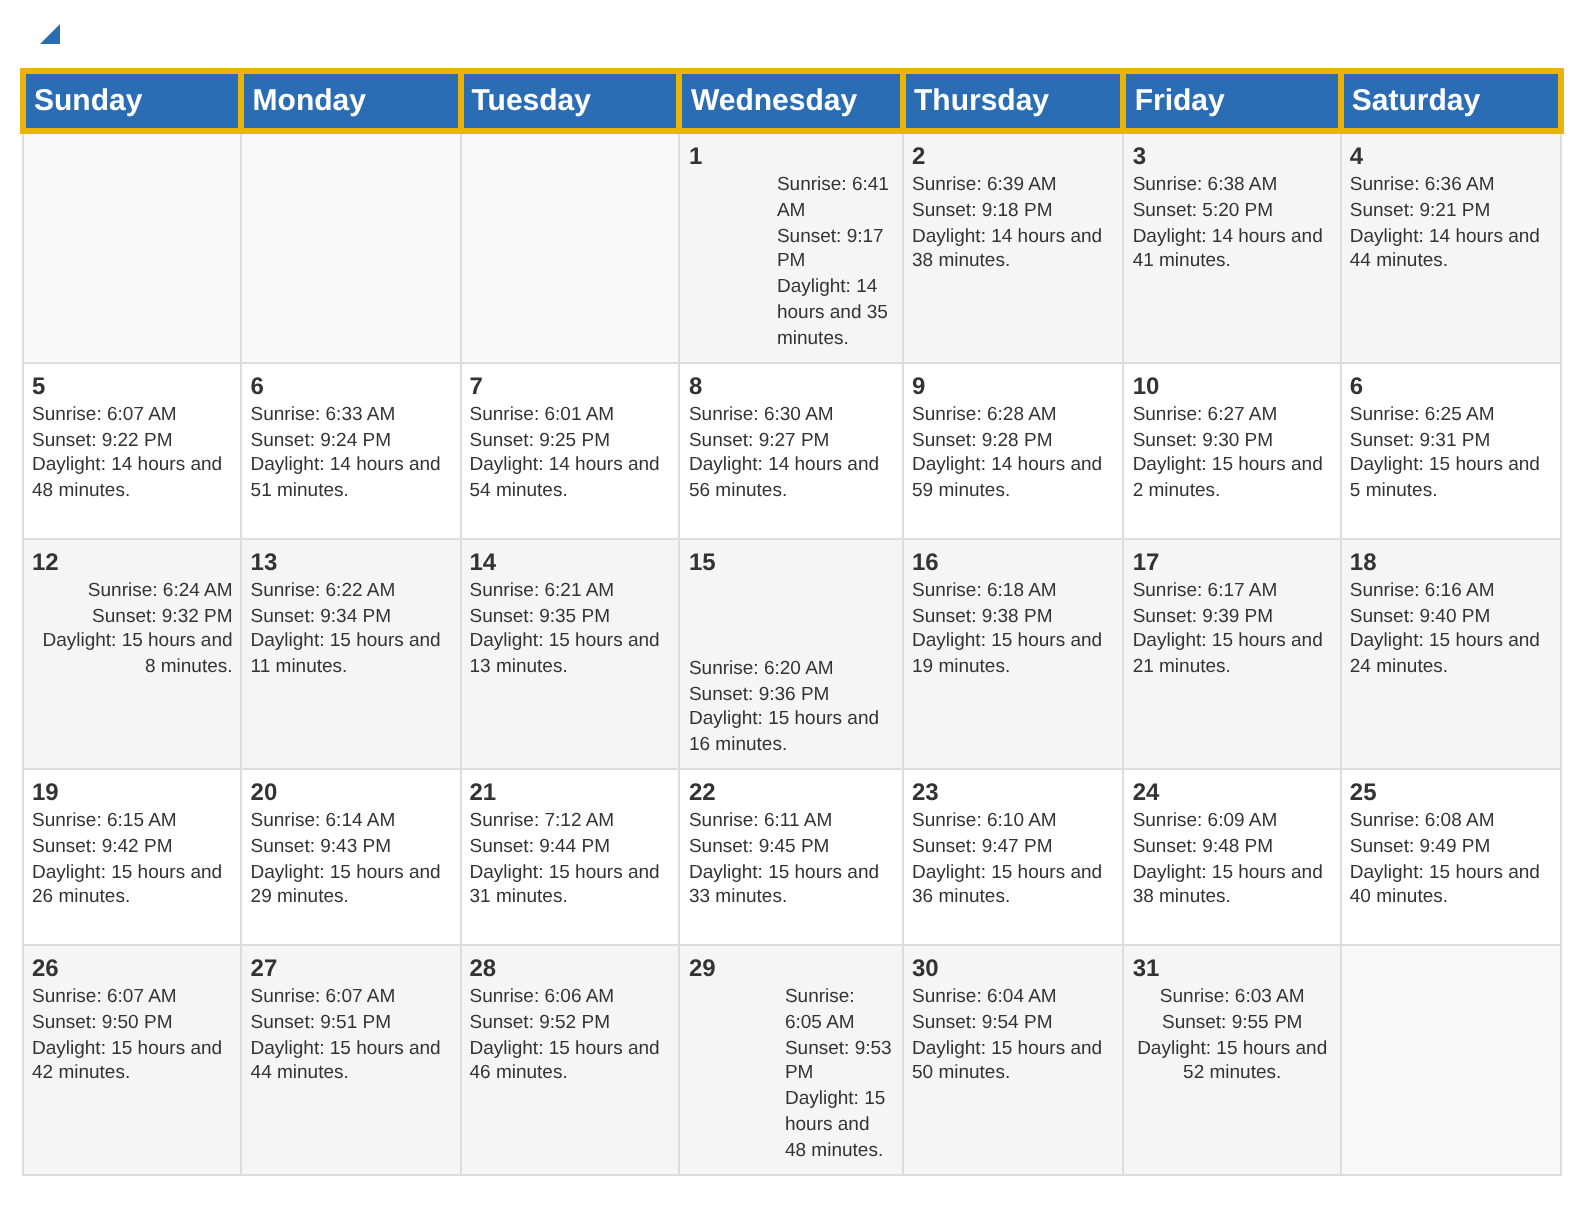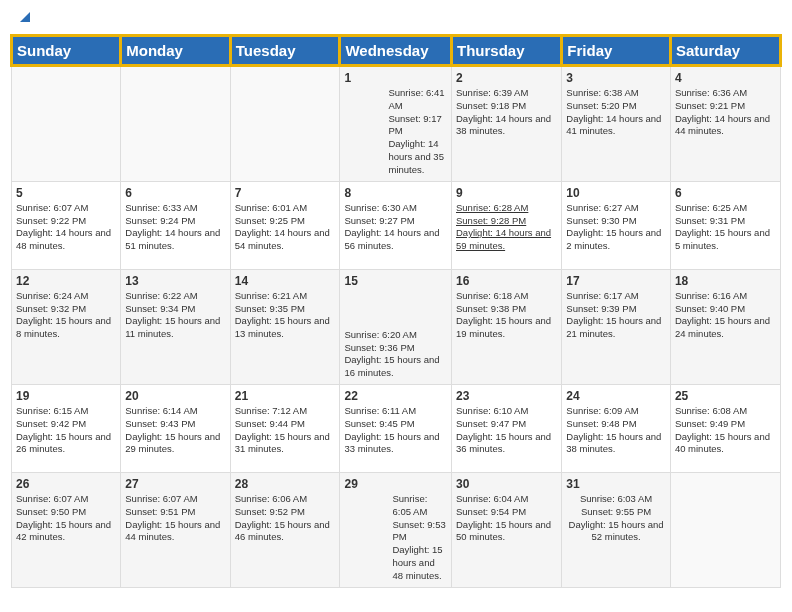--- a/index.html
+++ b/index.html
@@ -175,41 +175,41 @@
 Daylight: 14 hours and 54 minutes.</div>
         </td>
         <td>
           <span class="day-num">8</span>
           <div class="day-info" style="white-space: pre-line;">Sunrise: 6:30 AM
 Sunset: 9:27 PM
 Daylight: 14 hours and 56 minutes.</div>
         </td>
         <td>
           <span class="day-num">9</span>
-          <div class="day-info" style="white-space: pre-line; text-decoration: underline;">Sunrise: 6:28 AM
+          <div class="day-info" style="white-space: pre-line;">Sunrise: 6:28 AM
 Sunset: 9:28 PM
 Daylight: 14 hours and 59 minutes.</div>
         </td>
         <td>
           <span class="day-num">10</span>
           <div class="day-info" style="white-space: pre-line;">Sunrise: 6:27 AM
 Sunset: 9:30 PM
 Daylight: 15 hours and 2 minutes.</div>
         </td>
         <td>
           <span class="day-num">6</span>
           <div class="day-info" style="white-space: pre-line;">Sunrise: 6:25 AM
 Sunset: 9:31 PM
 Daylight: 15 hours and 5 minutes.</div>
         </td>
       </tr>
       <tr>
         <td>
           <span class="day-num">12</span>
-          <div class="day-info" style="white-space: pre-line;">Sunrise: 6:24 AM
+          <div class="day-info" style="white-space: pre-line; text-align: right;">Sunrise: 6:24 AM
 Sunset: 9:32 PM
 Daylight: 15 hours and 8 minutes.</div>
         </td>
         <td>
           <span class="day-num">13</span>
           <div class="day-info" style="white-space: pre-line;">Sunrise: 6:22 AM
 Sunset: 9:34 PM
 Daylight: 15 hours and 11 minutes.</div>
         </td>
         <td>

